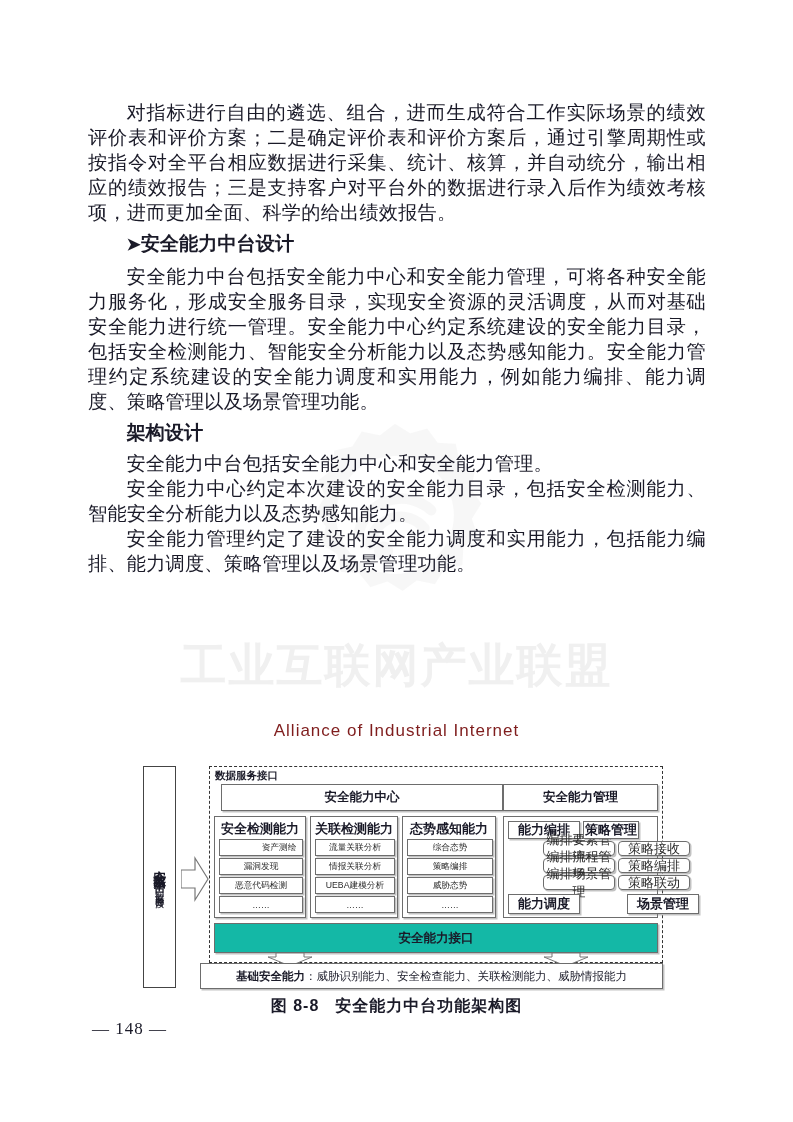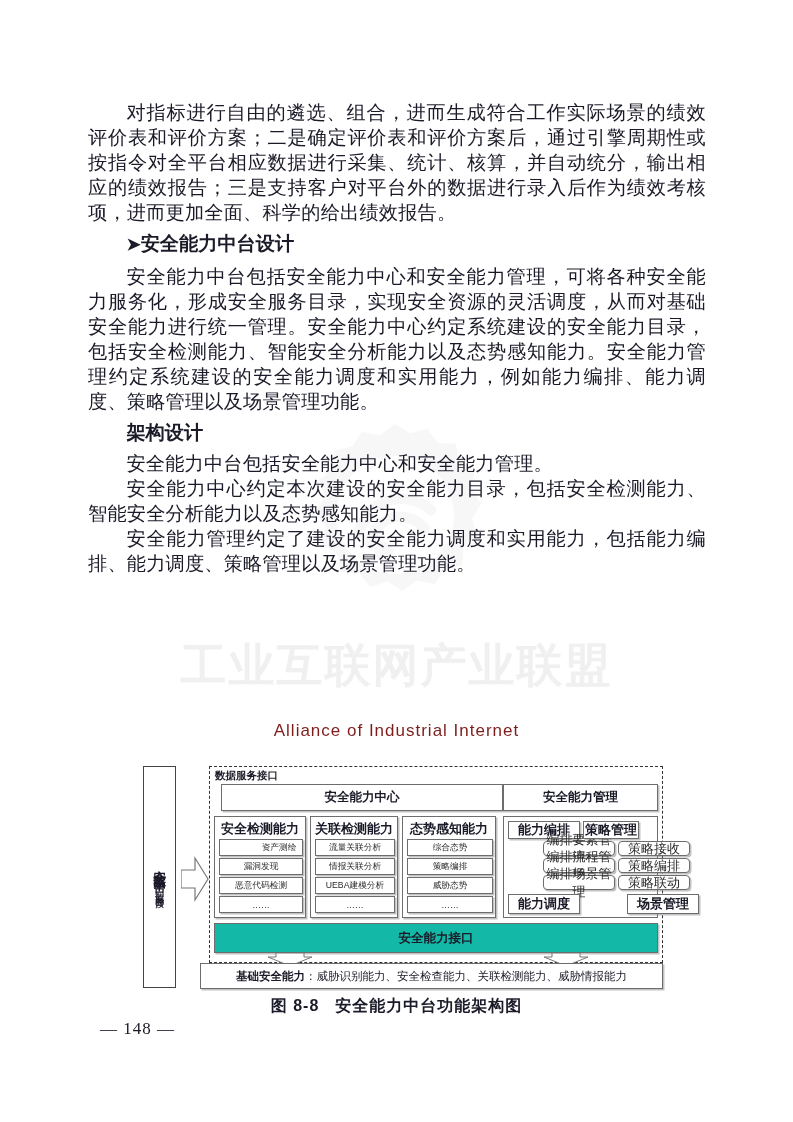--- a/index.html
+++ b/index.html
@@ -227,21 +227,21 @@
     text-align: center;
     font-family: "Liberation Sans", sans-serif;
     font-size: 16px;
     font-weight: bold;
     letter-spacing: 1px;
   }
   .caption .gap { display: inline-block; width: 16px; }
 
   .pagenum {
     position: absolute;
-    left: 100px;
+    left: 92px;
     top: 1019px;
     font-size: 17px;
     font-family: "Liberation Serif", serif;
     letter-spacing: 1px;
   }
 </style>
 </head>
 <body>
 
 <div id="watermark">

